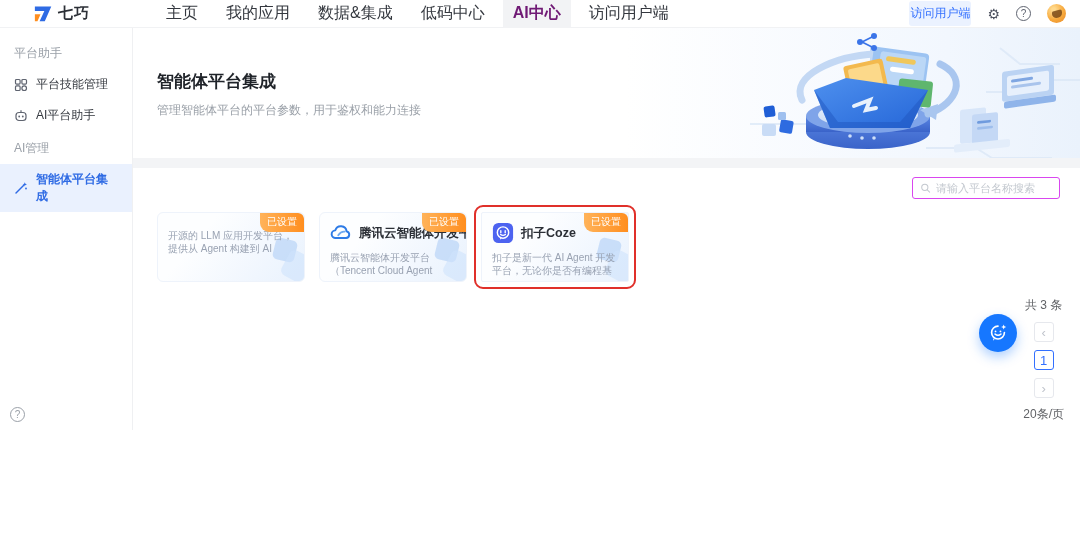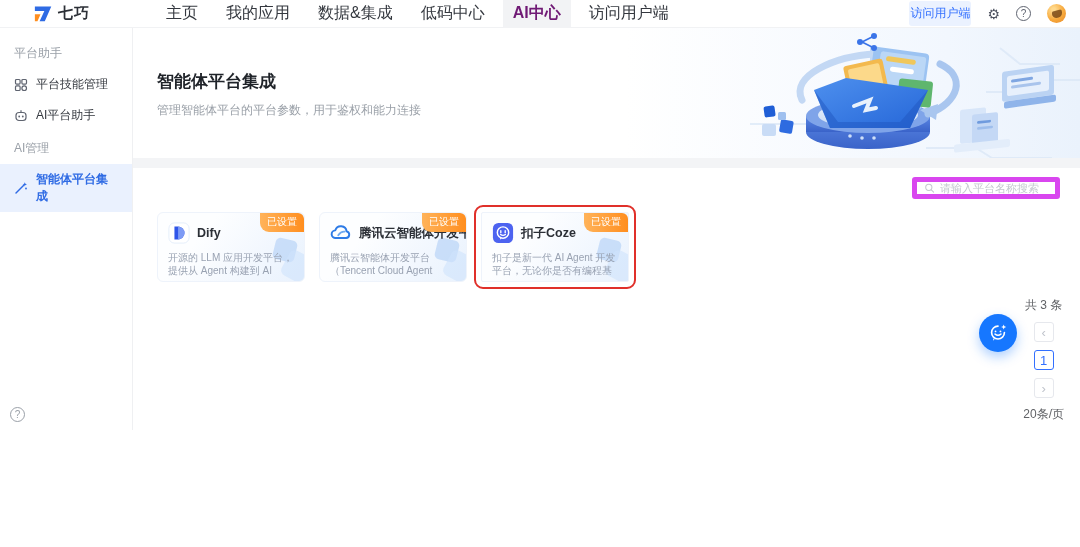--- a/index.html
+++ b/index.html
@@ -51,21 +51,21 @@
 
   .hero { flex:0 0 130px; height:130px; background:linear-gradient(90deg,#ffffff 52%,#F2F7FE 86%,#EAF2FC);
           position:relative; padding:42px 0 0 24px; overflow:hidden; }
   .hero-title { font-size:17px; font-weight:bold; color:#1f2329; }
   .hero-sub { font-size:12px; color:#9AA0A8; margin-top:9px; }
   .hero-art { position:absolute; right:0; top:0; width:330px; height:130px; pointer-events:none; }
 
   .panel { flex:1; background:#fff; margin-top:10px; position:relative; padding:12px 20px 0 24px; }
 
   .search-box { position:absolute; top:9px; right:20px; width:148px; height:22px;
-                border:5px solid #d946ef; border-radius:3px; background:#fff;
+                border:1px solid #d946ef; border-radius:3px; background:#fff;
                 display:flex; align-items:center; gap:5px; padding:0 7px; }
   .search-box svg { flex:0 0 11px; }
   .search-input { border:none; outline:none; width:100%; font-size:11px; color:#606266;
                   font-family:inherit; background:transparent; }
   .search-input::placeholder { color:#C3C8CF; }
 
   
   .cards { display:flex; align-items:flex-start; gap:14px; margin-top:32px; }
   .card { width:148px; height:70px; border-radius:6px; position:relative; overflow:hidden;
           background:linear-gradient(130deg,#FDFEFF 30%,#F0F6FE 75%,#E9F2FD);
@@ -274,28 +274,20 @@
           </svg>
           <input class="search-input" type="text" placeholder="请输入平台名称搜索" style="">
         </div>
 
         <div class="cards">
 
           <div class="card">
             <span class="deco1"></span>
             <span class="deco2"></span>
             <span class="card-badge">已设置</span>
-            <div class="card-head">
-              <svg class="card-logo" viewBox="0 0 24 24">
-                <rect x="1" y="1" width="22" height="22" rx="6" fill="#FFFFFF" stroke="#E3ECFA"></rect>
-                <path d="M7 5 h4 a7 7 0 0 1 0 14 h-4 z" fill="#2F55E8"></path>
-                <path d="M11 5 a7 7 0 0 1 0 14 z" fill="#7E9BF5"></path>
-              </svg>
-              <span class="card-name">Dify</span>
-            </div>
             <div class="card-desc">开源的 LLM 应用开发平台，提供从 Agent 构建到 AI workflow 编排、RAG...</div>
           </div>
 
           <div class="card">
             <span class="deco1"></span>
             <span class="deco2"></span>
             <span class="card-badge">已设置</span>
             <div class="card-head">
               <svg class="card-logo" viewBox="0 0 24 24">
                 <path d="M6.2 17.5 a4.2 4.2 0 0 1 -0.4 -8.4 a6.3 6.3 0 0 1 12.3 1.1 a3.7 3.7 0 0 1 -0.6 7.3 z" fill="none" stroke="#2E7BE6" stroke-width="2.1" stroke-linejoin="round"></path>

